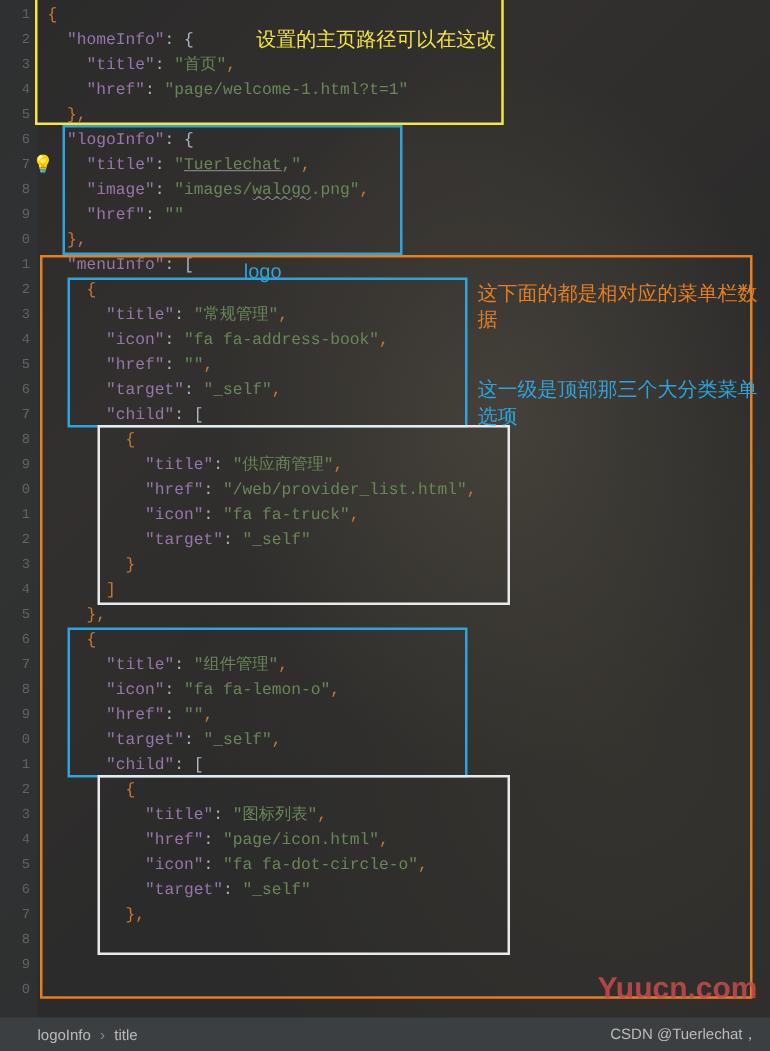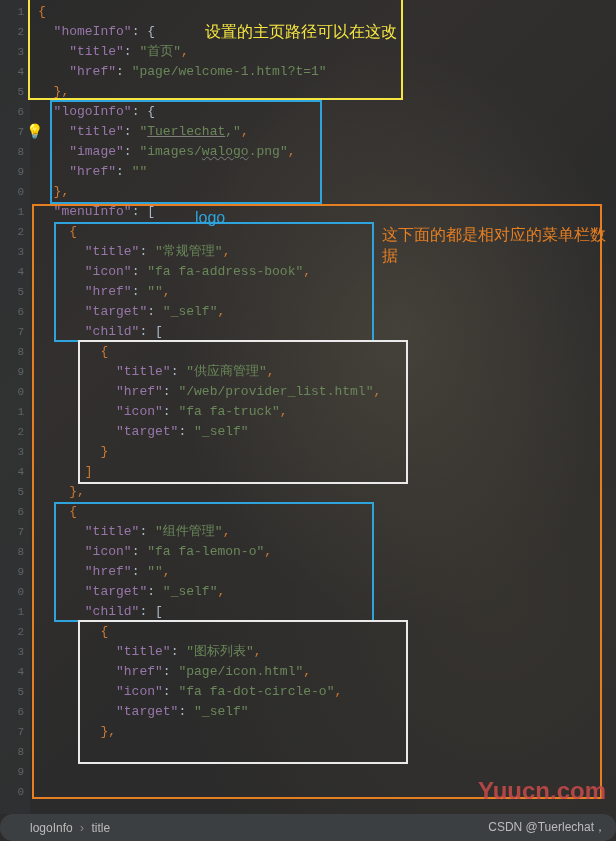--- a/index.html
+++ b/index.html
@@ -77,21 +77,20 @@
     bottom: 0; left: 0; right: 0;
     height: 27px;
     background: #3c3f41;
     display: flex;
     align-items: center;
     justify-content: space-between;
     padding: 0 10px 0 30px;
     color: #bbbbbb;
     font-size: 12px;
     font-family: "Microsoft YaHei", sans-serif;
-    border-radius: 13px;
   }
   .crumb-sep { color: #888; margin: 0 4px; }
 </style>
 </head>
 <body>
 
 <div class="bg-image"></div>
 
 <div class="editor">
   <div class="gutter">
@@ -182,20 +181,21 @@
     <div class="box box-blue" style="top:100px; left:20px; width:272px; height:104px;"></div>
     <div class="box box-orange" style="top:204px; left:2px; width:570px; height:595px;"></div>
     <div class="box box-blue" style="top:222px; left:24px; width:320px; height:120px;"></div>
     <div class="box box-white" style="top:340px; left:48px; width:330px; height:144px;"></div>
     <div class="box box-blue" style="top:502px; left:24px; width:320px; height:120px;"></div>
     <div class="box box-white" style="top:620px; left:48px; width:330px; height:144px;"></div>
 
     <div class="annot annot-yellow" style="top:22px; left:175px;">设置的主页路径可以在这改</div>
     <div class="annot annot-blue" style="top:185px; left:165px;margin-top:24px;">logo</div>
     <div class="annot annot-orange" style="top:225px; left:352px;">这下面的都是相对应的菜单栏数据</div>
+    <div class="annot annot-blue" style="top:302px; left:352px;">这一级是顶部那三个大分类菜单选项</div>
   </div>
 </div>
 
 <div class="watermark">Yuucn.com</div>
 
 <div class="footer">
   <div>
     <span>logoInfo</span>
     <span class="crumb-sep">›</span>
     <span>title</span>

